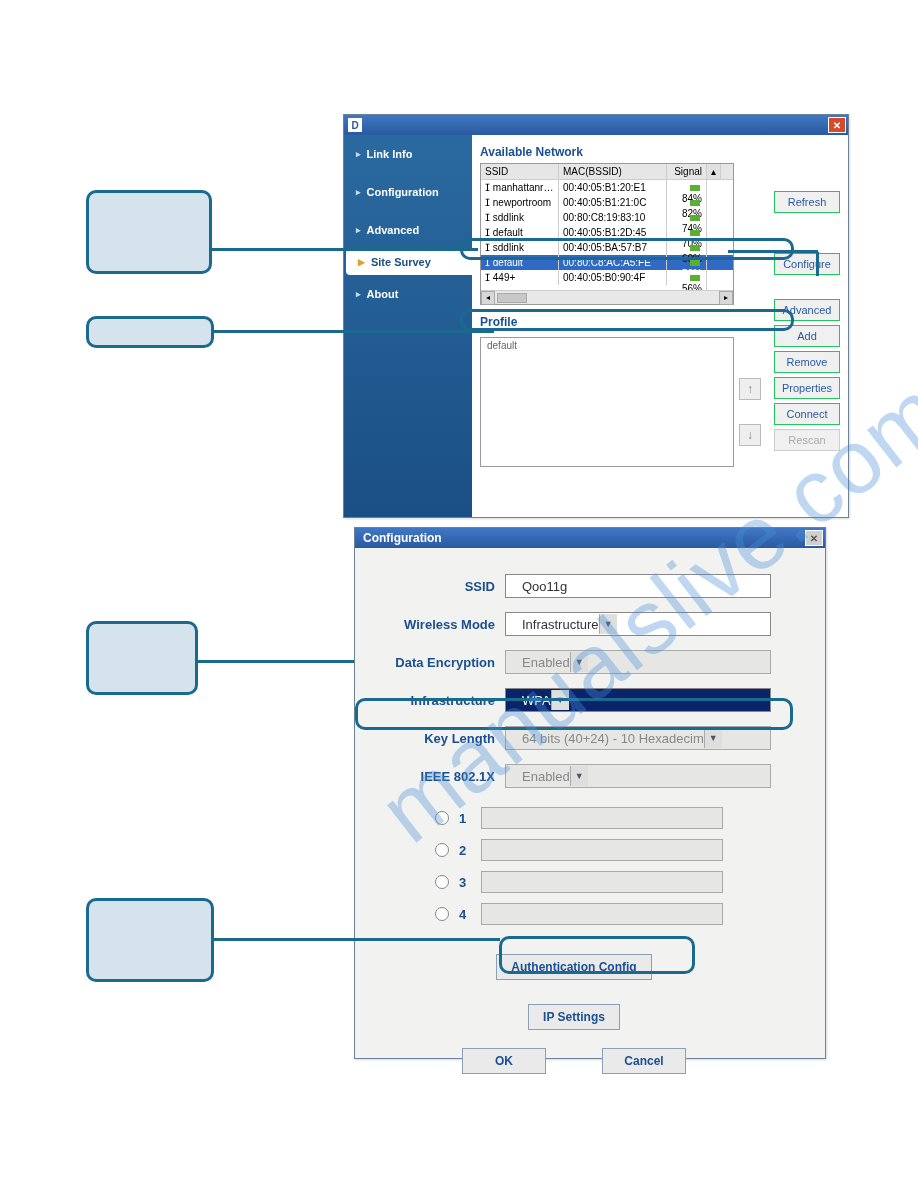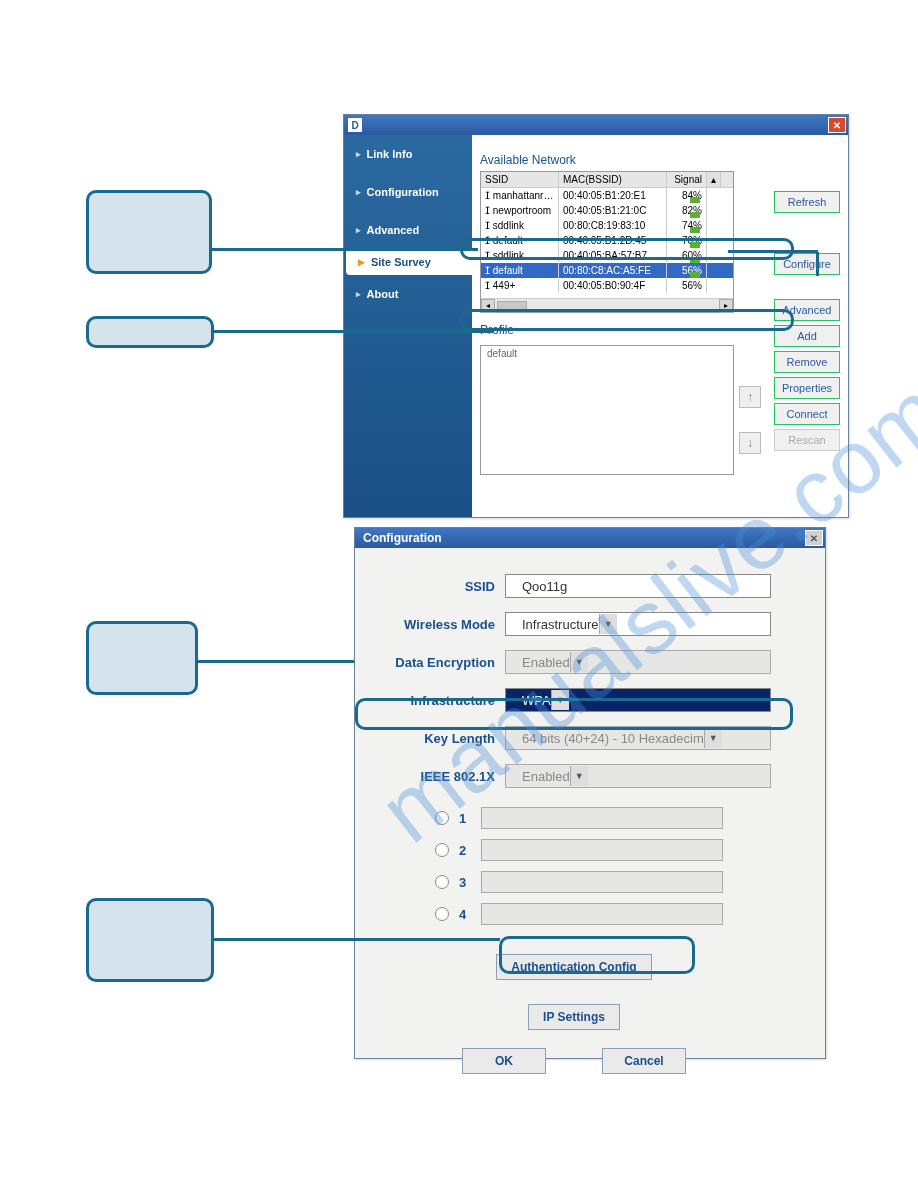--- a/index.html
+++ b/index.html
@@ -120,44 +120,44 @@
   .navitem.active::before { color: #e0a030; content: "▶"; }
 
   .main1 {
     flex: 1;
     background: #fff;
     padding: 6px 8px;
     position: relative;
   }
   .section-title {
     color: #1a4f90;
-    font-weight: normal;
+    font-weight: bold;
     font-size: 12px;
-    margin: 12px 0 4px 0;
+    margin: 4px 0 4px 0;
   }
   .net-table {
     width: 254px;
     border: 1px solid #999;
   }
   .net-head {
     display: flex;
     background: #e6e6e6;
     border-bottom: 1px solid #ccc;
   }
   .net-head .th, .net-row .td {
     font-size: 10px;
     padding: 2px 4px;
     border-right: 1px solid #ccc;
   }
   .th-ssid, .td-ssid { width: 78px; overflow: hidden; white-space: nowrap; }
   .th-mac, .td-mac { width: 108px; overflow: hidden; white-space: nowrap; }
   .th-sig, .td-sig { width: 40px; text-align: right; }
   .th-scroll { width: 14px; background: #e0e0e0; }
   .net-rows { height: 110px; overflow: hidden; position: relative; }
-  .net-row { display: flex; height: 15px; align-items: flex-end; }
+  .net-row { display: flex; height: 15px; align-items: flex-start; }
   .net-row.sel { background: #316ac5; color: #fff; }
   .net-row .sig-icon {
     width: 10px; height: 8px;
     background: linear-gradient(to top, #5ab030 0%, #5ab030 70%, transparent 70%);
     display: inline-block;
     margin-right: 2px;
   }
   .hscroll {
     height: 14px; background: #e8e8e8;
     border-top: 1px solid #ccc;

